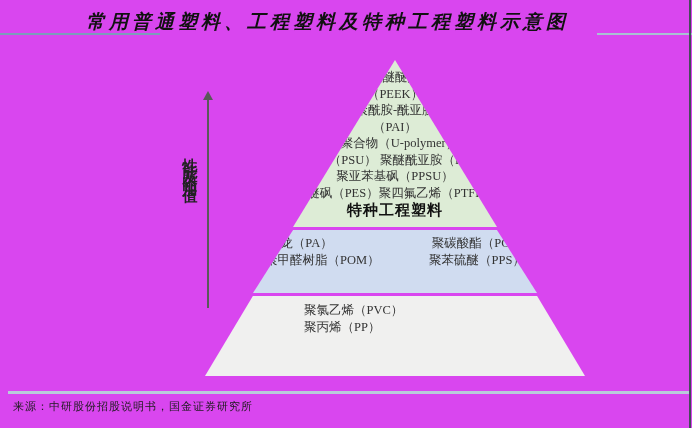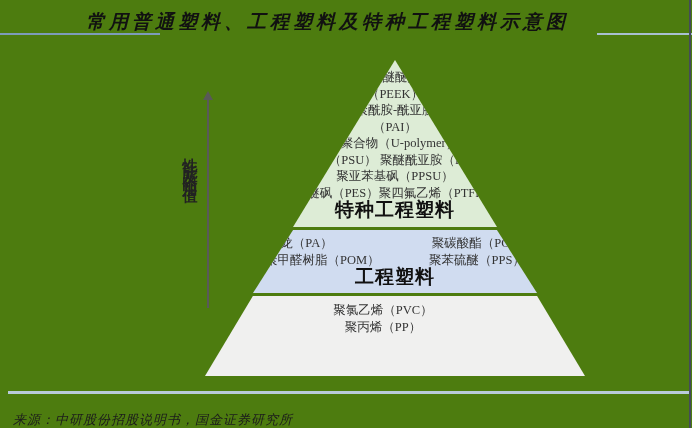--- a/index.html
+++ b/index.html
@@ -1,17 +1,17 @@
 <!DOCTYPE html>
 <html><head>
 <meta charset="utf-8">
 <style>
   html,body{margin:0;padding:0;background:#ffffff;}
   #stage{
-    position:relative;width:692px;height:428px;background:#4d7c0f;overflow:hidden;
+    position:relative;width:692px;height:428px;background:#d946ef;overflow:hidden;
     font-family:"Liberation Serif","DejaVu Serif",serif;color:#2b2b2b;
   }
   
   .title{
     position:absolute;left:86px;top:9px;width:540px;
     font-size:19px;font-weight:bold;font-style:italic;letter-spacing:4px;
     color:#111;white-space:nowrap;
   }
   .rule-left{position:absolute;left:0;top:33px;width:160px;height:2px;background:#7d9cba;}
   .rule-right{position:absolute;left:597px;top:33px;width:95px;height:2px;background:#a9c0d2;}
@@ -42,29 +42,29 @@
   }
   .tier-general{
     left:205px;top:296px;width:380px;height:80px;
     clip-path:polygon(12.6% 0,87.4% 0,100% 100%,0 100%);
     box-sizing:border-box;
   }
   .tier .inner{position:relative;width:100%;height:100%;}
   .t-special-txt{padding-top:9px;}
   .t-eng-txt{padding-top:5px;}
   .t-gen-txt{padding-top:6px;}
-  .tier-label{font-weight:bold;font-size:19px;color:#111;letter-spacing:1px;margin-top:1px;}
+  .tier-label{font-weight:bold;font-size:15px;color:#111;letter-spacing:1px;margin-top:1px;}
   .cols2{display:grid;justify-content:center;text-align:left;column-gap:24px;}
   .cols2.eng{grid-template-columns:140px auto;}
-  .cols2.gen{grid-template-columns:158px auto;text-align:center;}
+  .cols2.gen{grid-template-columns:158px auto;}
   .line{white-space:nowrap;}
   
   .bottom-rule{position:absolute;left:8px;top:391px;width:681px;height:3px;background:#b9cbda;}
   .source{
-    position:absolute;left:13px;top:411px;font-size:13px;font-style:italic;
+    position:absolute;left:13px;top:399px;font-size:11px;
     letter-spacing:1px;color:#1c1c1c;white-space:nowrap;
   }
 </style>
 </head>
 <body>
 
 <div id="stage">
 
   <div class="title">常用普通塑料、工程塑料及特种工程塑料示意图</div>
   <div class="rule-left"></div>
@@ -92,21 +92,20 @@
   <div class="tier tier-engineering" style="background:#d0dcf0;">
     <div class="inner t-eng-txt">
       <div class="cols2 eng">
         <span class="line">尼龙（PA）</span>
         <span class="line">聚碳酸酯（PC）</span>
       </div>
       <div class="cols2 eng">
         <span class="line">聚甲醛树脂（POM）</span>
         <span class="line">聚苯硫醚（PPS）</span>
       </div>
-      <div class="tier-label">工程塑料</div>
     </div>
   </div>
 
   <div class="tier tier-general" style="background:#f0f0ef;">
     <div class="inner t-gen-txt">
       <div class="cols2 gen">
         <span class="line">聚氯乙烯（PVC）</span>
       </div>
       <div class="cols2 gen">
         <span class="line">聚丙烯（PP）</span>

